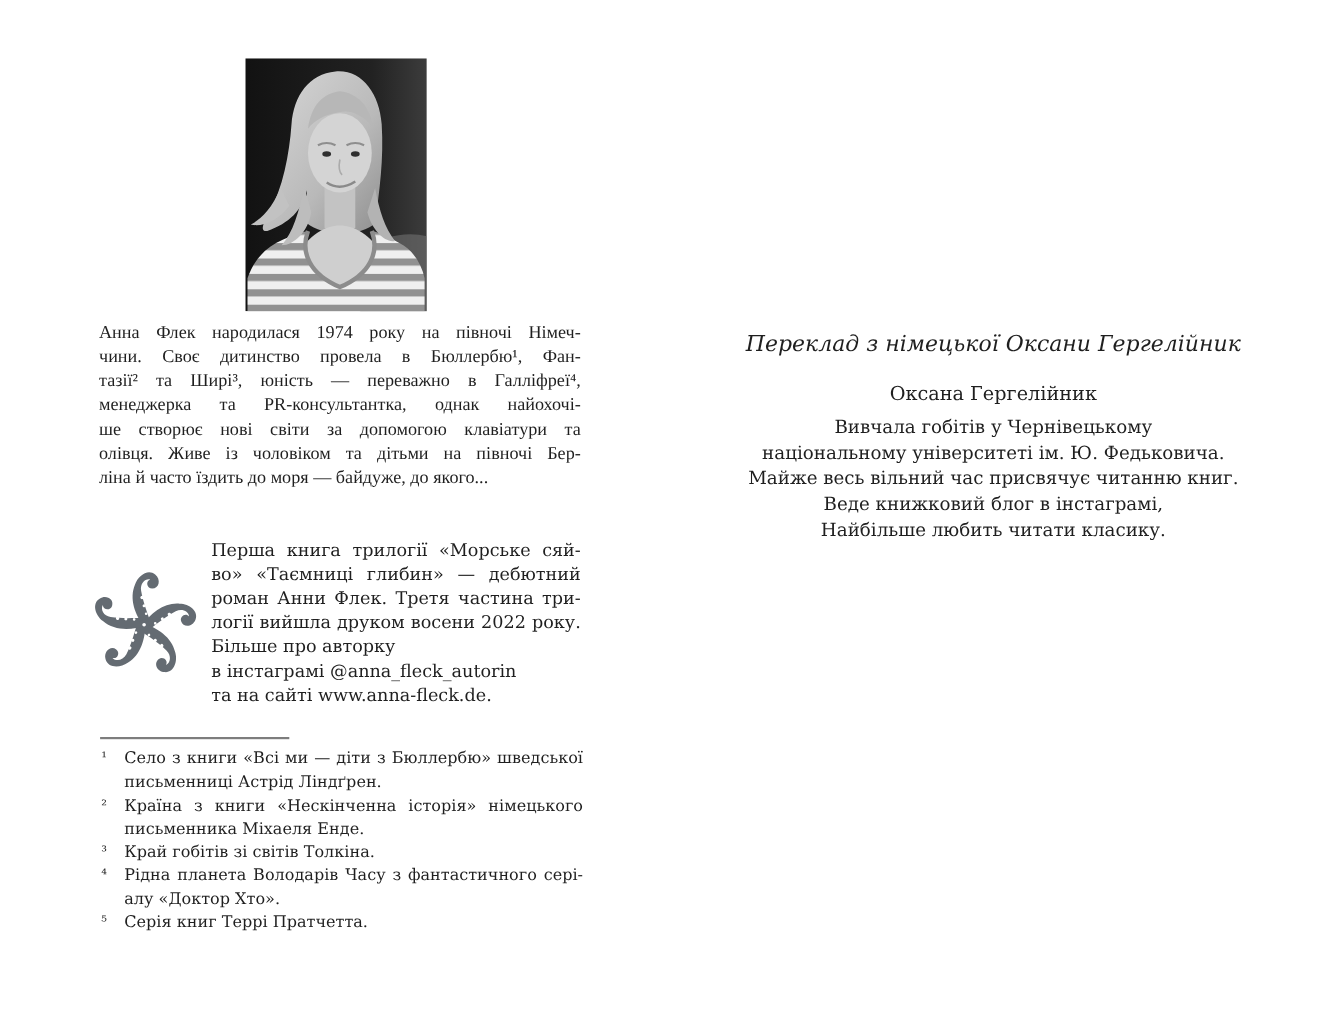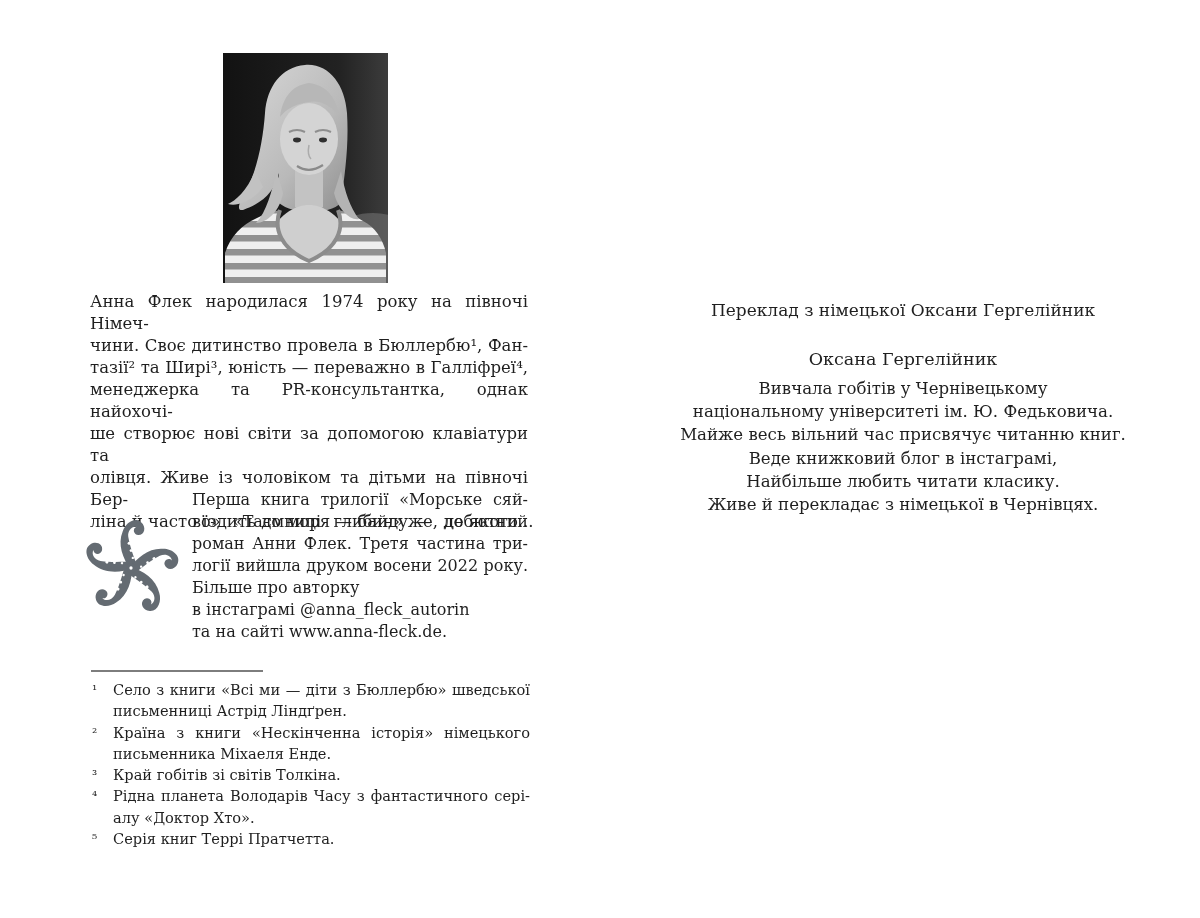--- a/index.html
+++ b/index.html
@@ -11,36 +11,36 @@
     color:#1f1f1f;
     overflow:hidden;
   }
   .page{position:absolute;top:0;height:918px;}
   .page.left{left:0;width:600px;}
   .page.right{left:600px;width:600px;}
 
   .photo{position:absolute;left:223px;top:53px;width:165px;height:230px;display:block;}
 
   .para1{position:absolute;left:90px;top:291px;width:438px;
-         font-size:16.5px;line-height:22px;}
+         font-size:16.5px;line-height:22px;font-family:Liberation Serif, serif;}
   .starfish{position:absolute;left:76px;top:510px;width:110px;height:116px;}
   .para2{position:absolute;left:192px;top:489px;width:336px;
          font-size:16px;line-height:22px;}
 
   .line{white-space:nowrap;}
   .line.just{white-space:normal;text-align:justify;text-align-last:justify;}
 
   .fnrule{position:absolute;left:91px;top:670px;width:172px;height:2px;background:#7d7d7d;}
   .footnotes{position:absolute;left:90px;top:679px;width:440px;
              font-size:14.6px;line-height:21.3px;}
   .footnote{position:relative;padding-left:23px;}
   .fn-num{position:absolute;left:2px;top:0;font-size:13px;}
 
   .rcol{position:absolute;left:40px;width:526px;text-align:center;}
-  .credit{top:300px;font-size:17px;}
+  .credit{top:300px;font-style:italic;font-size:20px;}
   .tname{top:349px;font-weight:normal;font-size:17.5px;}
   .rbio{top:377px;font-size:16.6px;line-height:23.2px;}
 </style>
 </head>
 <body>
 
 <div class="canvas">
 
   <div class="page left">
 
@@ -164,17 +164,16 @@
 
   <div class="page right">
     <div class="rcol credit">Переклад з німецької Оксани Гергелійник</div>
     <div class="rcol tname">Оксана Гергелійник</div>
     <div class="rcol rbio">
       <div class="line" style="white-space:normal">Вивчала гобітів у Чернівецькому</div>
       <div class="line" style="white-space:normal">національному університеті ім. Ю. Федьковича.</div>
       <div class="line" style="white-space:normal">Майже весь вільний час присвячує читанню книг.</div>
       <div class="line" style="white-space:normal">Веде книжковий блог в інстаграмі,</div>
       <div class="line" style="white-space:normal">Найбільше любить читати класику.</div>
-      <div class="line" style="white-space:normal">Живе й перекладає з німецької в Чернівцях.</div>
     </div>
   </div>
 
 </div>
 
 </body></html>

